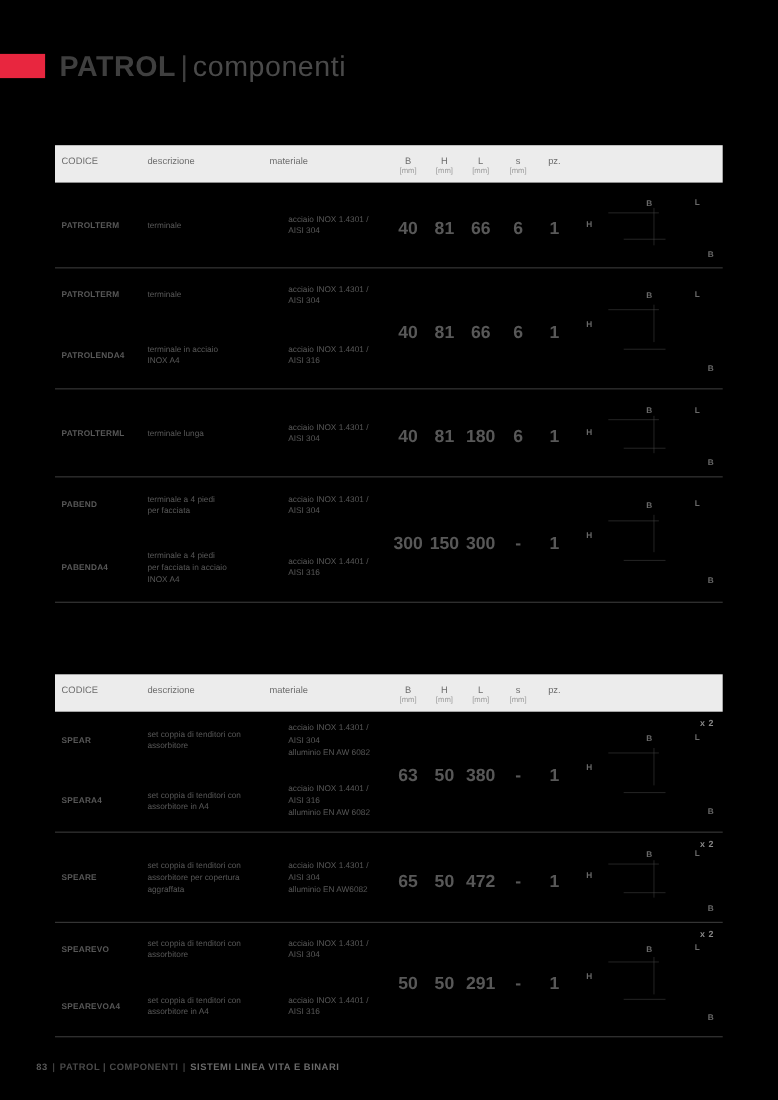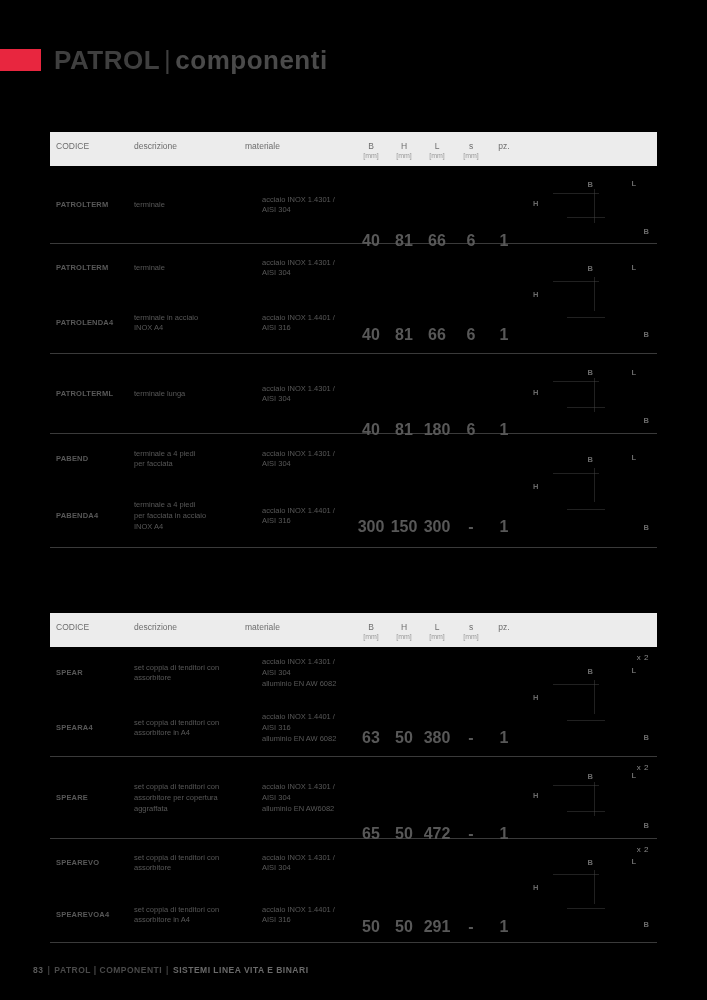--- a/index.html
+++ b/index.html
@@ -10,21 +10,21 @@
     color:#d8d8d8; overflow:hidden;
   }
   .page { position:absolute; inset:0; }
 
   
   .masthead { position:absolute; left:0; top:45px; height:30px; display:flex; align-items:center; }
   .red-block { width:41px; height:22px; background:#e8263f; }
   .title { margin-left:13px; font-size:26px; letter-spacing:.5px; font-weight:bold; color:#3c3c3c; white-space:nowrap; }
   .title .t-main { color:#3f3f3f; }
   .title .t-sep { color:#3f3f3f; font-weight:normal; margin:0 4px; }
-  .title .t-sub { color:#4a4a4a; font-weight:bold; }
+  .title .t-sub { color:#4a4a4a; font-weight:normal; }
 
   
   .section-head { position:absolute; display:flex; align-items:center; height:14px; }
   .section-head .tick { width:6px; height:13px; background:#e8263f; margin-right:9px; }
   .section-head .sh-text { font-size:12.5px; font-weight:bold; letter-spacing:.4px; color:#4e4e4e; white-space:nowrap; }
 
   
   .table { position:absolute; left:50px; width:607px; }
   .thead { background:#ececec; height:34px; position:relative; }
   .thead .cell { position:absolute; color:#6d6d6d; font-size:8.5px; }
@@ -38,27 +38,27 @@
   .c-code { left:6px; font-weight:bold; letter-spacing:.2px; }
   .c-desc { left:84px; width:100px; }
   .c-mat  { left:212px; width:105px; }
   .c-num  { text-align:center; width:34px; color:#585858; font-weight:bold; }
   .n-b { left:304px; } .n-h { left:337px; } .n-l { left:370px; }
   .n-s { left:404px; } .n-p { left:437px; }
 
   
   .group { position:relative; }
   .group .shared-nums { position:absolute; width:100%; left:0; }
-  .group .shared-nums .c-num { position:absolute;margin-top:32px; }
+  .group .shared-nums .c-num { position:absolute; }
 
   
   .diagram { position:absolute; right:0; top:0; width:175px; height:100%; pointer-events:none; }
   .dlabel { position:absolute; font-size:7.5px; color:#6a6a6a; font-weight:bold; }
   .dline { position:absolute; background:#4a4a4a; }
-  .badge { position:absolute; font-size:8px; color:#8a8a8a; font-weight:normal; letter-spacing:.5px; }
+  .badge { position:absolute; font-size:8px; color:#8a8a8a; font-weight:bold; letter-spacing:.5px; }
 
   
   .footer { position:absolute; left:33px; bottom:25px; font-size:8.5px; font-weight:bold; letter-spacing:.5px; color:#4a4a4a; white-space:nowrap; }
   .footer .pg { color:#5a5a5a; }
   .footer .sep { color:#3f3f3f; margin:0 4px; }
   .footer .last { color:#6a6a6a; }
 </style>
 </head>
 <body>
 

